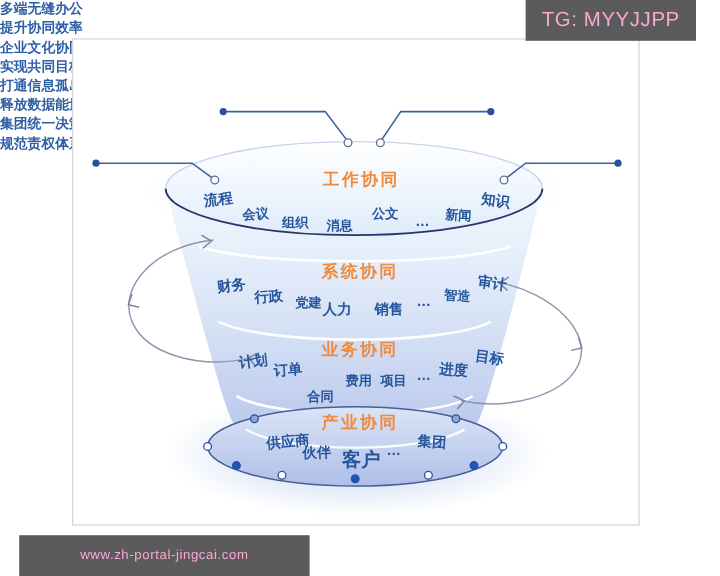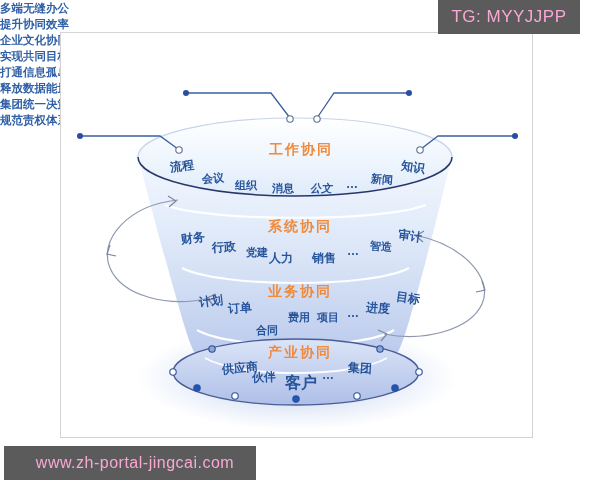--- a/index.html
+++ b/index.html
@@ -10,21 +10,21 @@
   }
   #stage{position:absolute;left:0;top:0;width:580px;height:480px;}
 
   
   .wm{
     position:absolute;background:#5b5b5b;color:#f9a8d4;
     display:flex;align-items:center;justify-content:center;
     letter-spacing:.5px;
   }
   #wm-top{right:0;top:0;width:142px;height:34px;font-size:17px;}
-  #wm-bottom{left:4px;bottom:0;width:242px;height:34px;font-size:16px;padding-left:10px;}
+  #wm-bottom{left:16px;bottom:0;width:242px;height:34px;font-size:11px;}
 
   
   #frame{
     position:absolute;left:60px;top:32px;width:473px;height:406px;
     border:1px solid #d4d4d4;background:#fff;box-sizing:border-box;
   }
 
   
   #art{position:absolute;left:0;top:0;width:600px;height:480px;}
 
@@ -172,21 +172,21 @@
   <div class="callout" id="co-r">
     <div>集团统一决策</div>
     <div>规范责权体系</div>
   </div>
 
   <div class="band-title" style="left:269px;top:141px;">工作协同</div>
   <div class="item" style="left:170px;top:158px;transform:rotate(-7deg);font-size:12px;">流程</div>
   <div class="item" style="left:202px;top:171px;transform:rotate(-4deg);">会议</div>
   <div class="item" style="left:235px;top:178px;">组织</div>
   <div class="item" style="left:272px;top:181px;">消息</div>
-  <div class="item" style="left:310px;top:181px;font-style:italic;">公文</div>
+  <div class="item" style="left:310px;top:171px;">公文</div>
   <div class="dots" style="left:346px;top:177px;">…</div>
   <div class="item" style="left:371px;top:172px;transform:rotate(4deg);">新闻</div>
   <div class="item" style="left:401px;top:159px;transform:rotate(8deg);font-size:12px;">知识</div>
 
   <div class="band-title" style="left:268px;top:218px;">系统协同</div>
   <div class="item" style="left:181px;top:230px;transform:rotate(-7deg);font-size:12px;">财务</div>
   <div class="item" style="left:212px;top:239px;transform:rotate(-4deg);font-size:12px;">行政</div>
   <div class="item" style="left:246px;top:245px;text-align:right;">党建</div>
   <div class="item" style="left:269px;top:250px;font-size:12px;">人力</div>
   <div class="item" style="left:312px;top:250px;font-size:12px;">销售</div>

